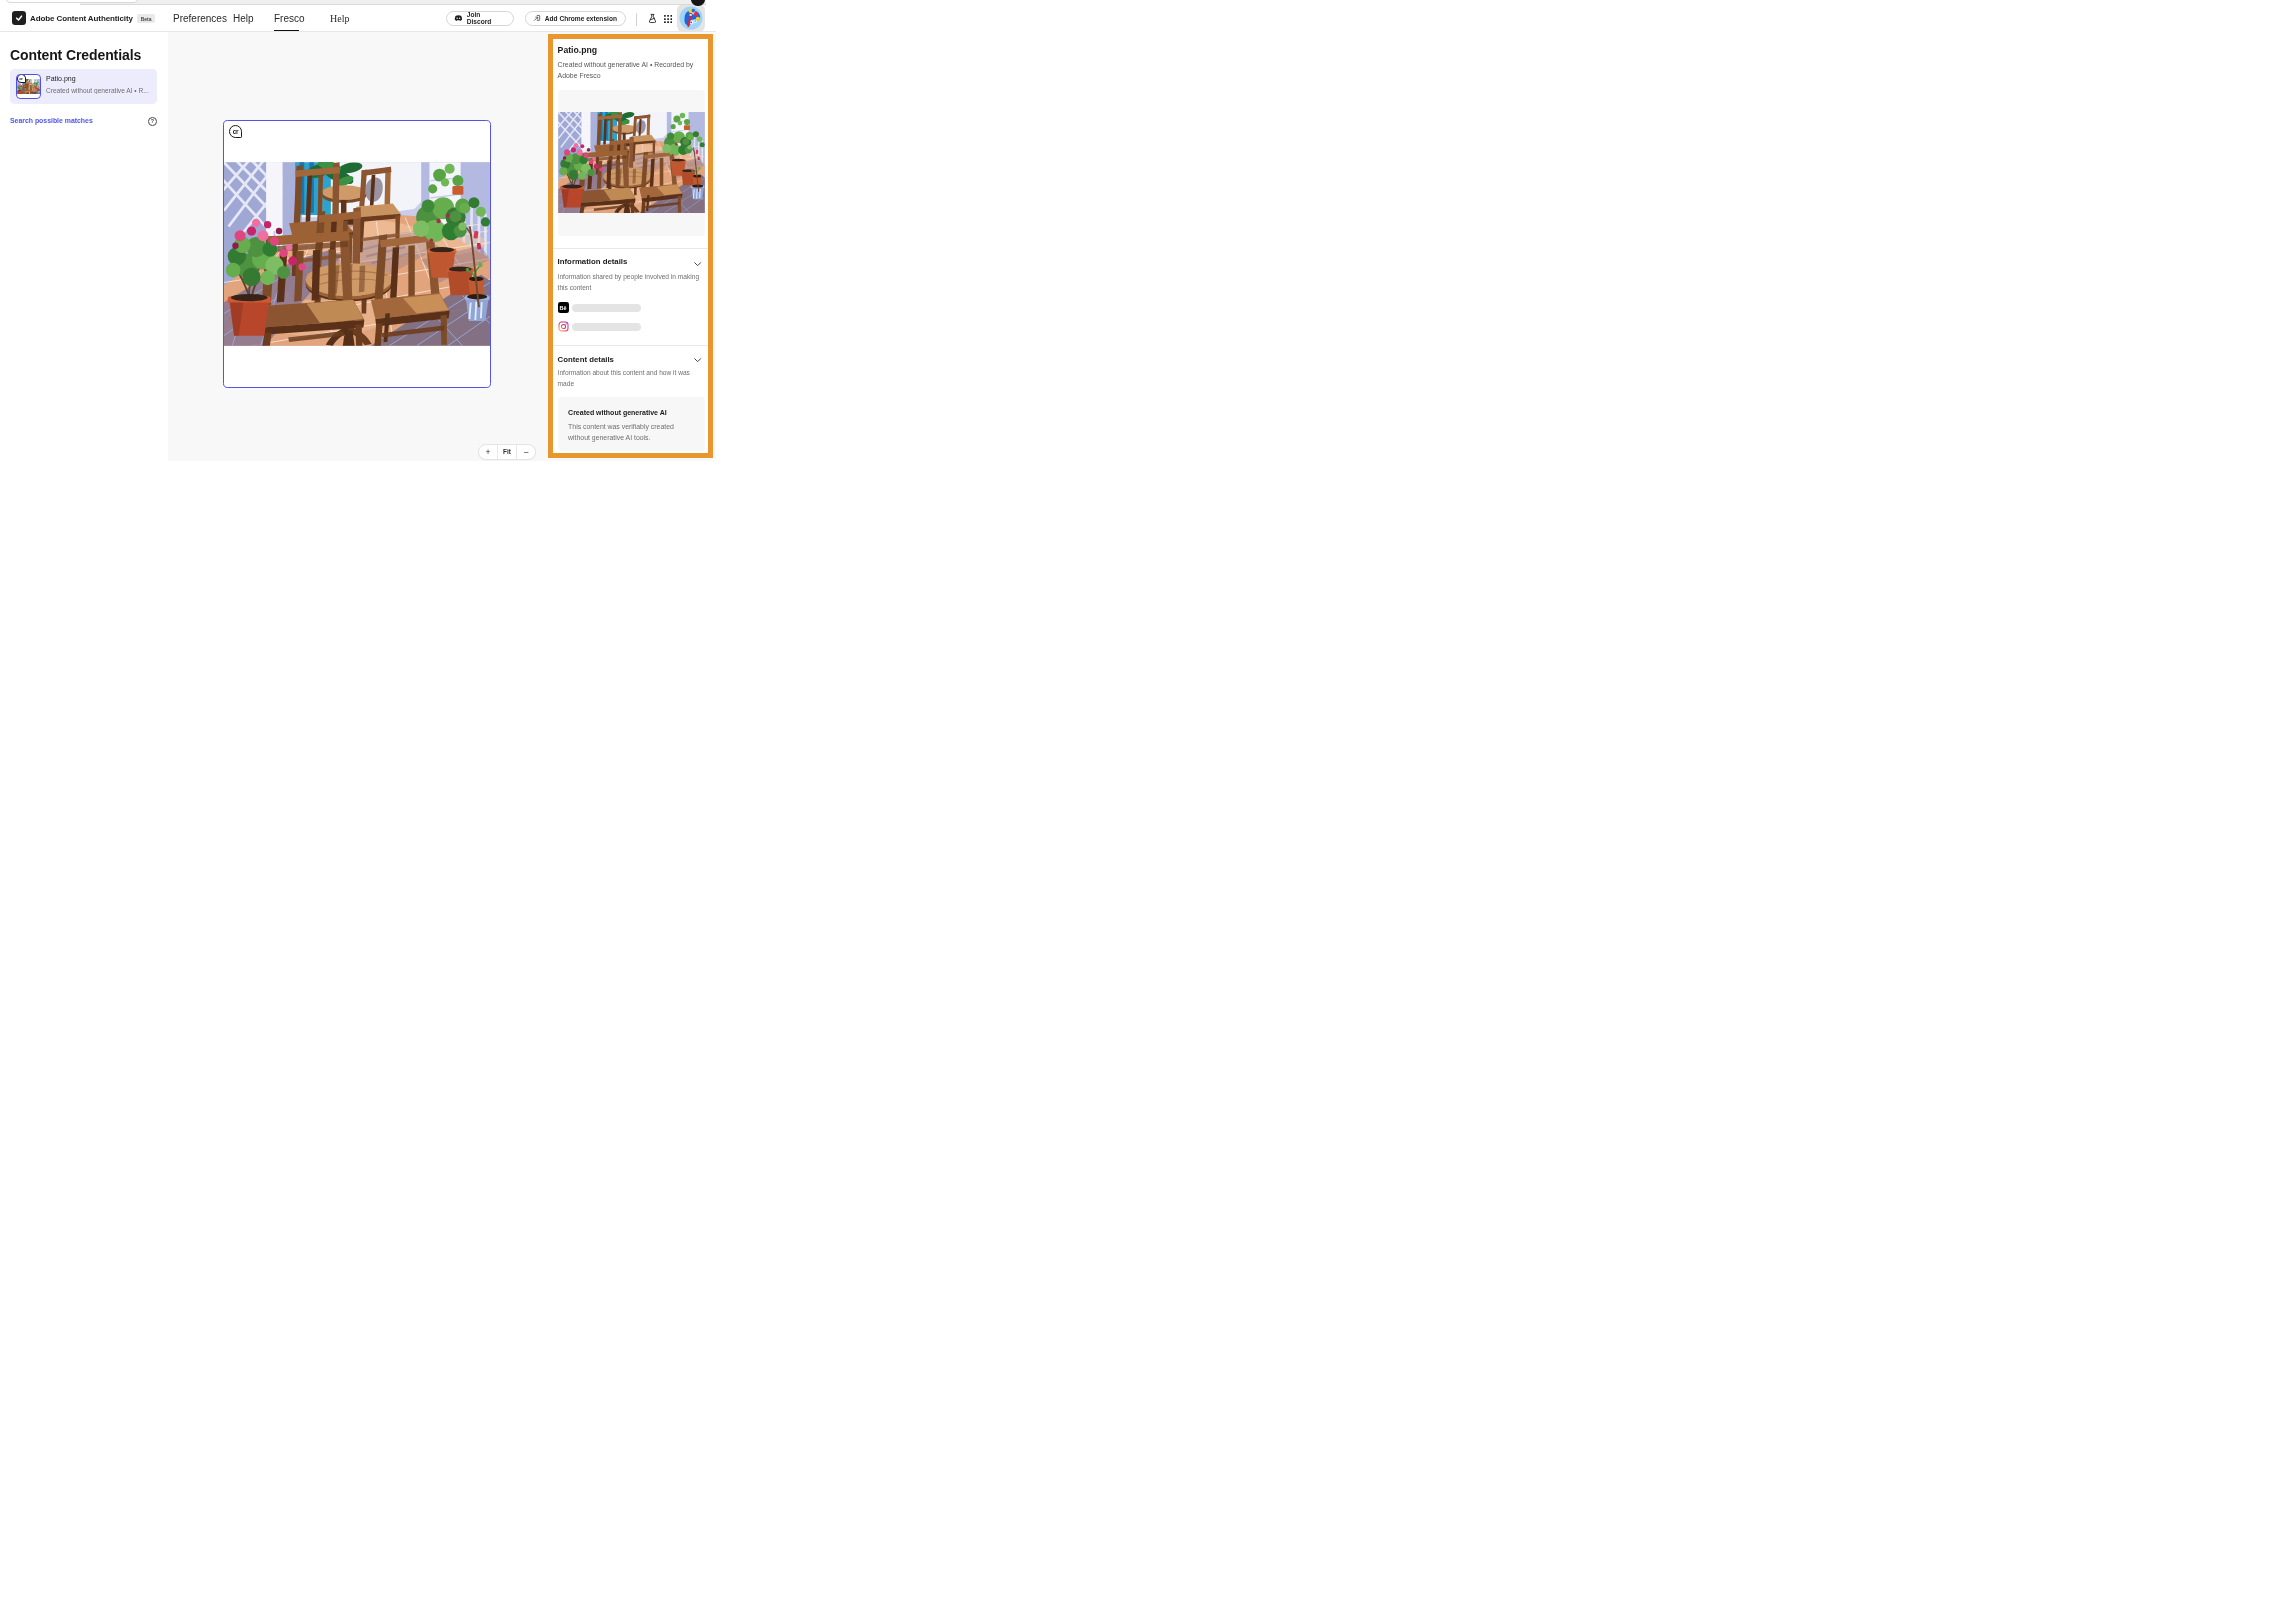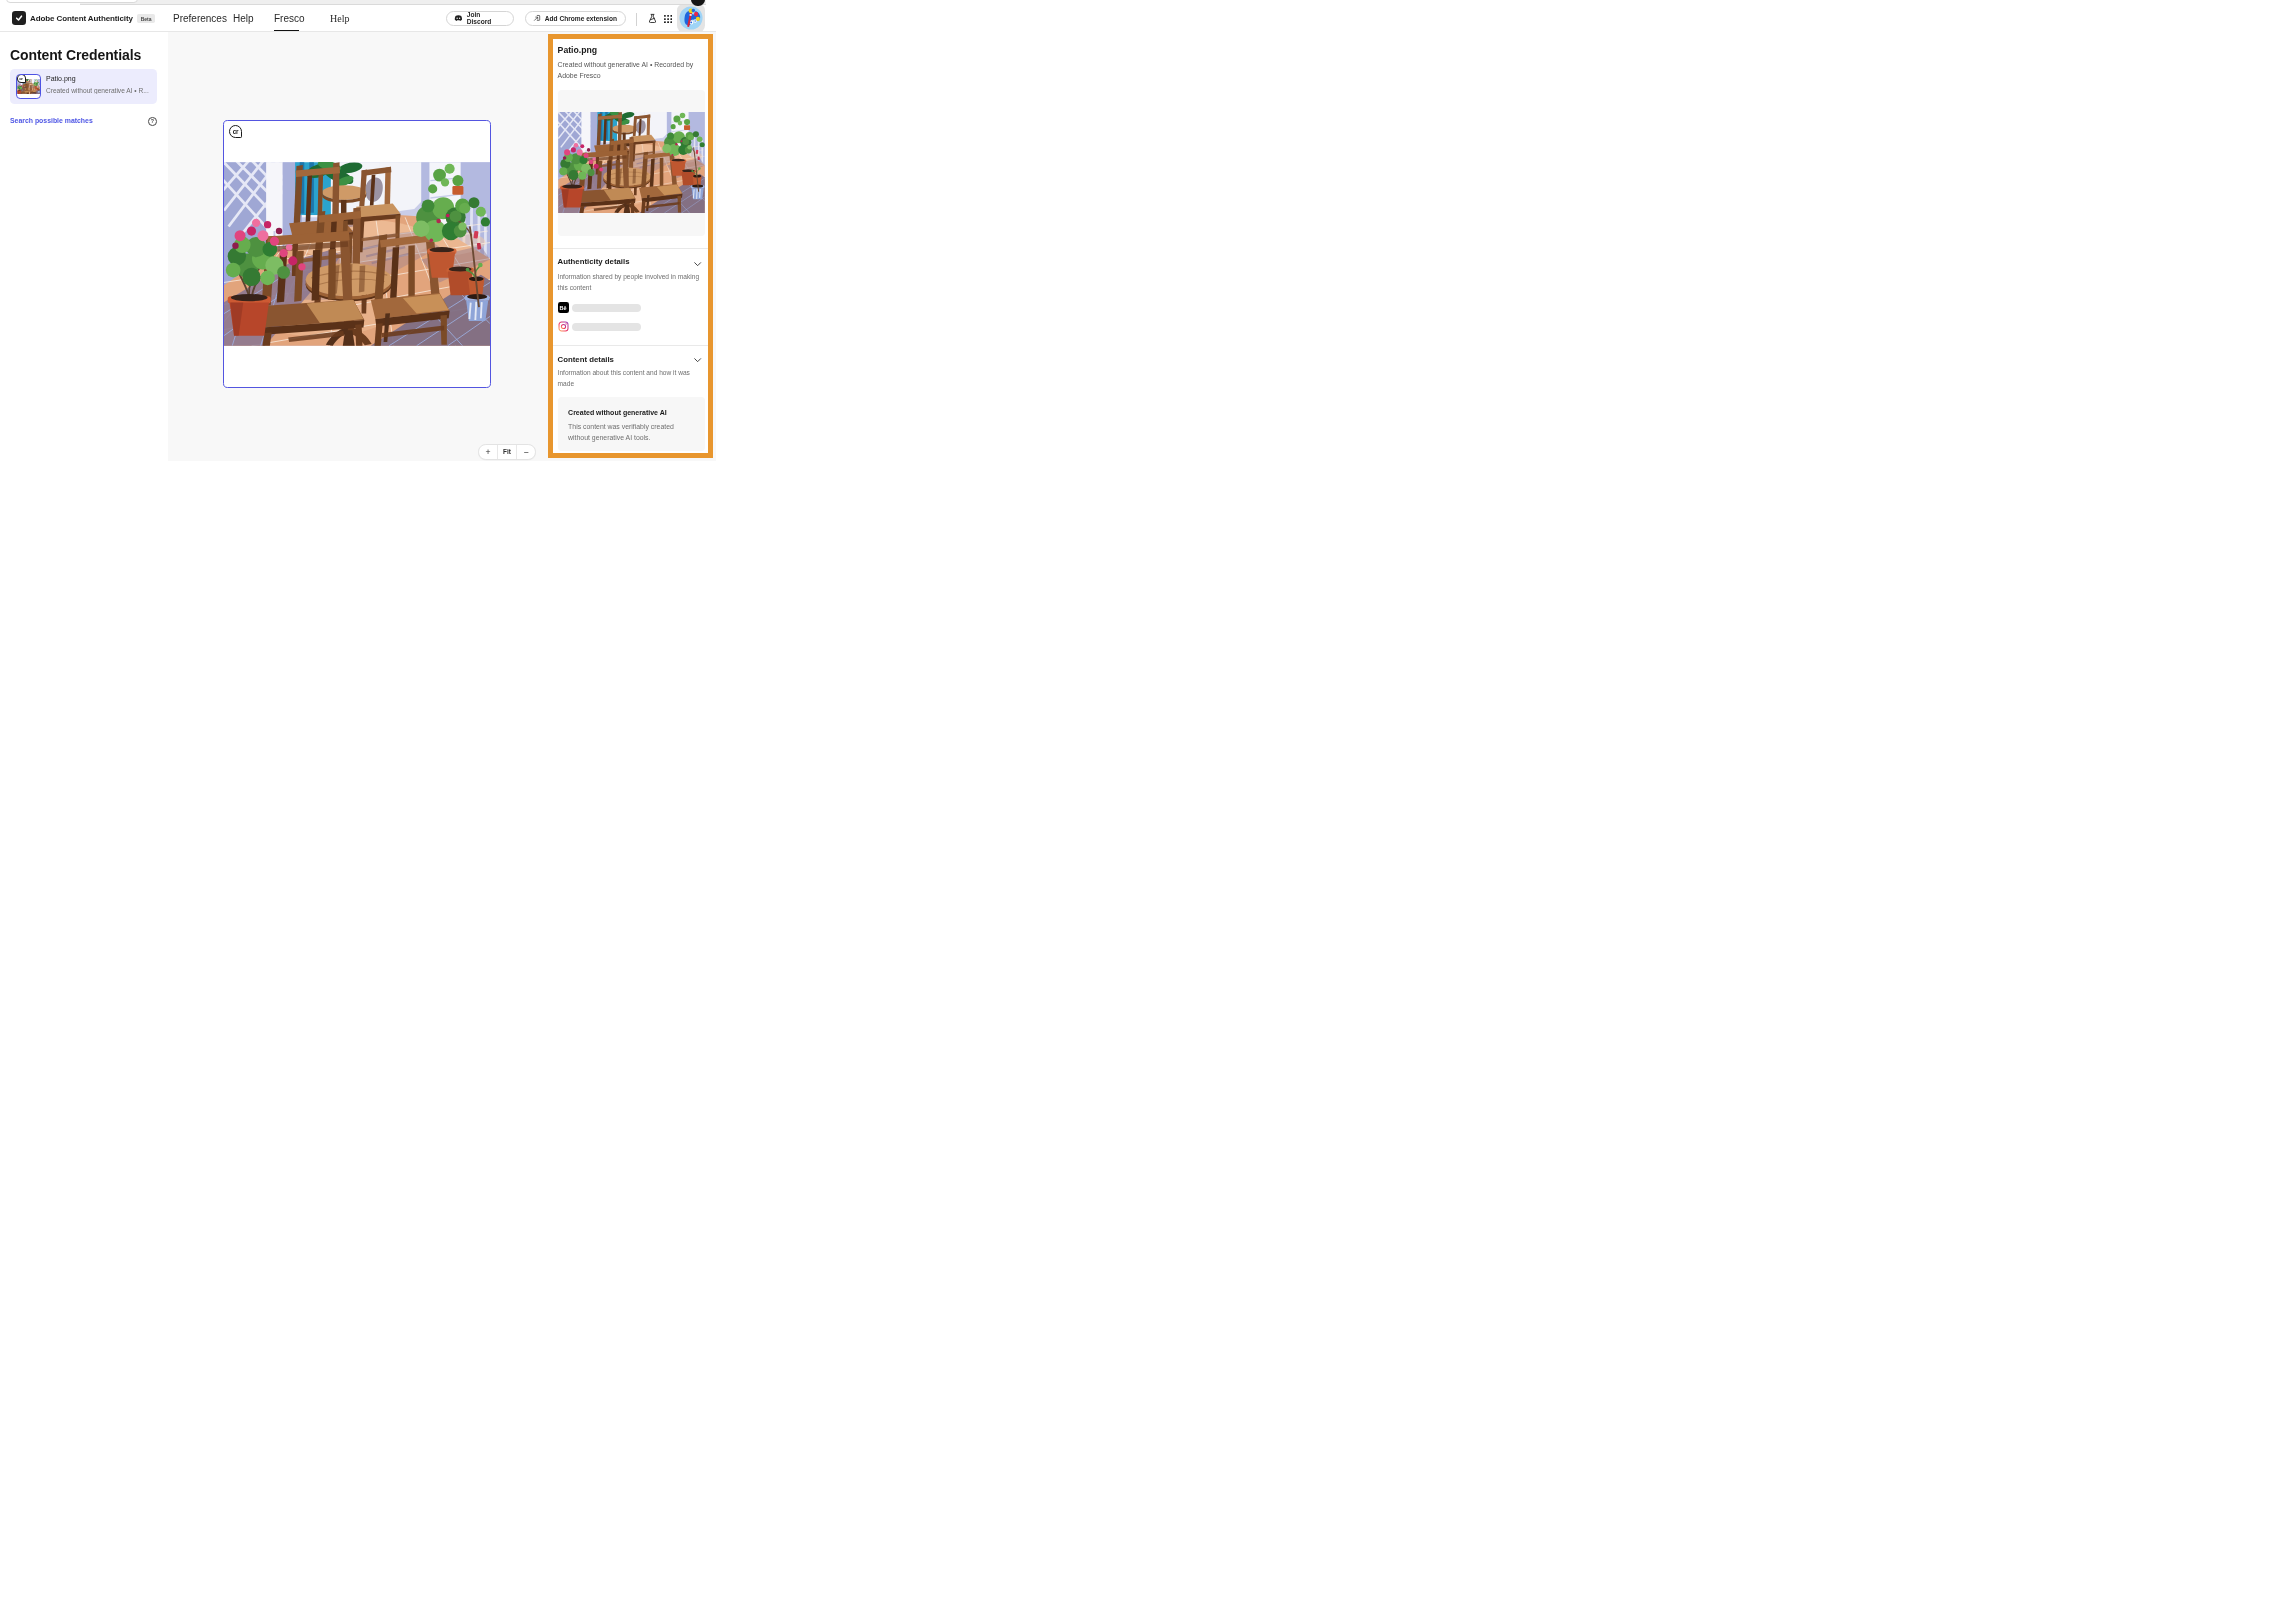--- a/index.html
+++ b/index.html
@@ -487,21 +487,21 @@
       <div class="p-sub">Created without generative AI • Recorded by Adobe Fresco</div>
 
       <div class="p-thumbcard">
         <svg viewBox="0 0 580 400">
             <use href="#patio-art"></use>
           </svg>
       </div>
 
       <div class="p-divider" style="top:209px;"></div>
 
-      <div class="sec-head" style="top:218px;">Authenticity details</div>
+      <div class="sec-head" style="top:218px;">Information details</div>
       <div class="sec-chevron" style="top:221px;">
         <svg width="7.3" height="4.6" viewBox="0 0 16 10">
             <polyline points="1.5,1.5 8,8 14.5,1.5" fill="none" stroke="#333" stroke-width="2" stroke-linecap="round" stroke-linejoin="round"></polyline>
           </svg>
       </div>
       <div class="sec-desc" style="top:232px;">Information shared by people involved in making this content</div>
 
       <div class="behance-icon" style="top:263px;">Bē</div>
       <div class="redact-pill" style="top:265px;"></div>
 

